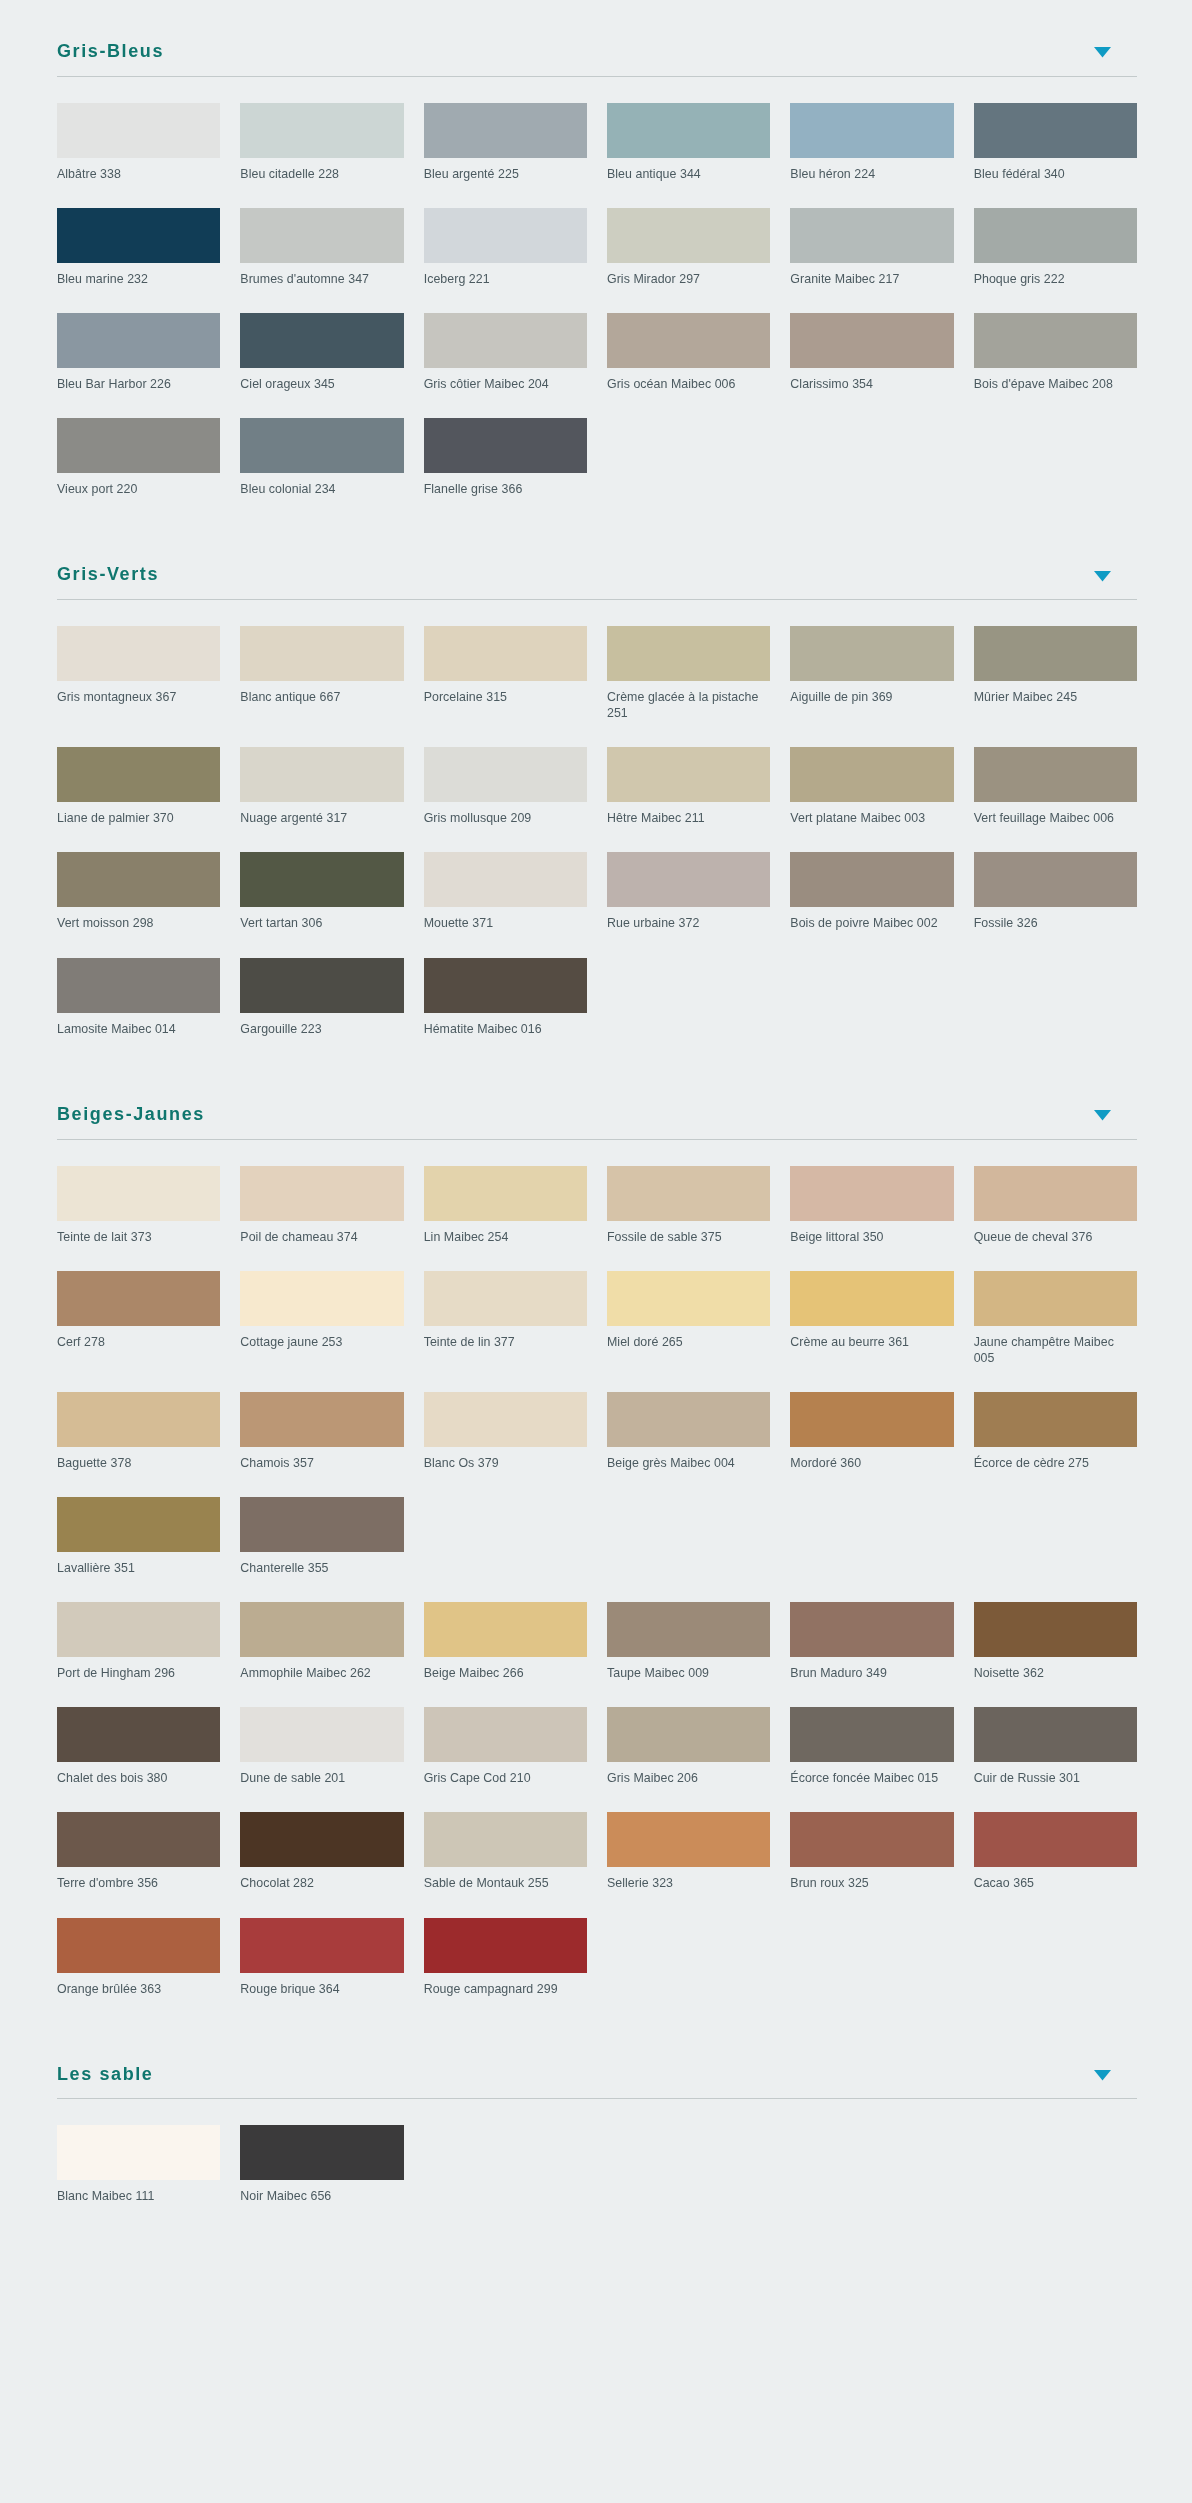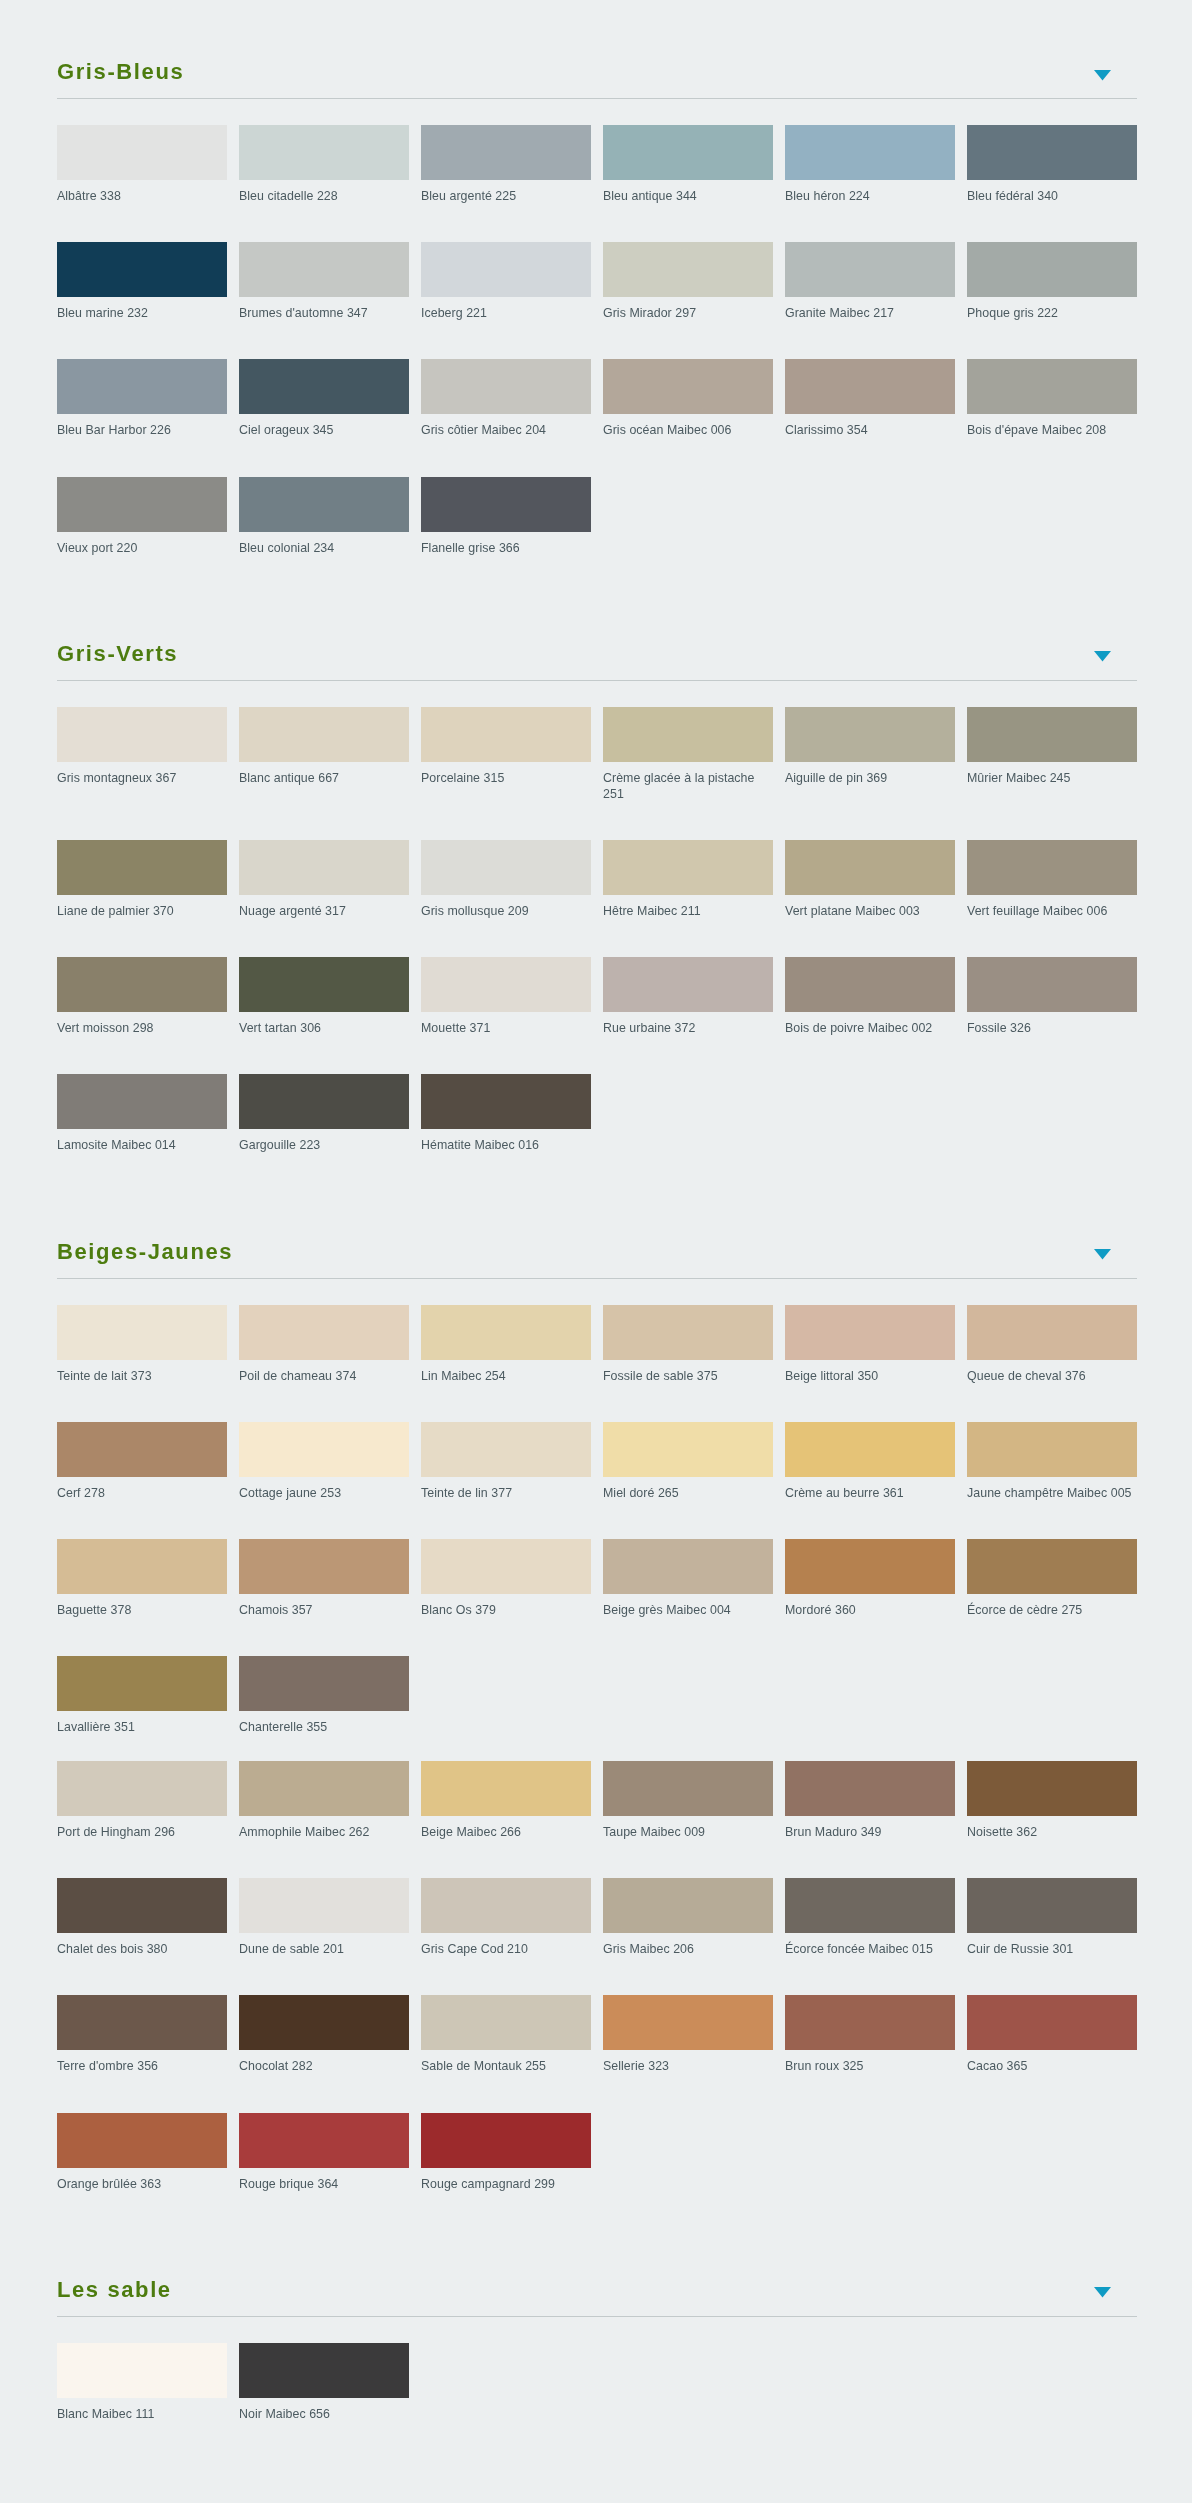--- a/index.html
+++ b/index.html
@@ -25,45 +25,43 @@
     display: flex;
     align-items: flex-end;
     justify-content: space-between;
     padding-top: 42px;
     padding-bottom: 10px;
     border-bottom: 1px solid #c3cacb;
     margin-bottom: 26px;
     cursor: pointer;
   }
   .section-title {
-    font-size: 22px;
+    font-size: 18px;
     font-weight: bold;
-    color: #4d7c0f;
+    color: #0f766e;
     letter-spacing: 1.6px;
     line-height: 1.1;
     padding-bottom: 4px;
     font-family: "Liberation Sans", sans-serif;
-    margin-top: 18px;
   }
   .chevron {
     width: 22px;
     height: 22px;
     display: flex;
     align-items: center;
     justify-content: center;
     padding-bottom: 4px;
     margin-right: 24px;
   }
   .chevron svg { display: block; }
   .swatch-grid {
     display: grid;
     grid-template-columns: repeat(6, 1fr);
     column-gap: 20px;
     row-gap: 0;
-    gap: 12px;
   }
   .swatch-cell {
     padding-bottom: 26px;
     cursor: pointer;
   }
   .swatch-chip {
     width: 100%;
     height: 55px;
     display: block;
   }

